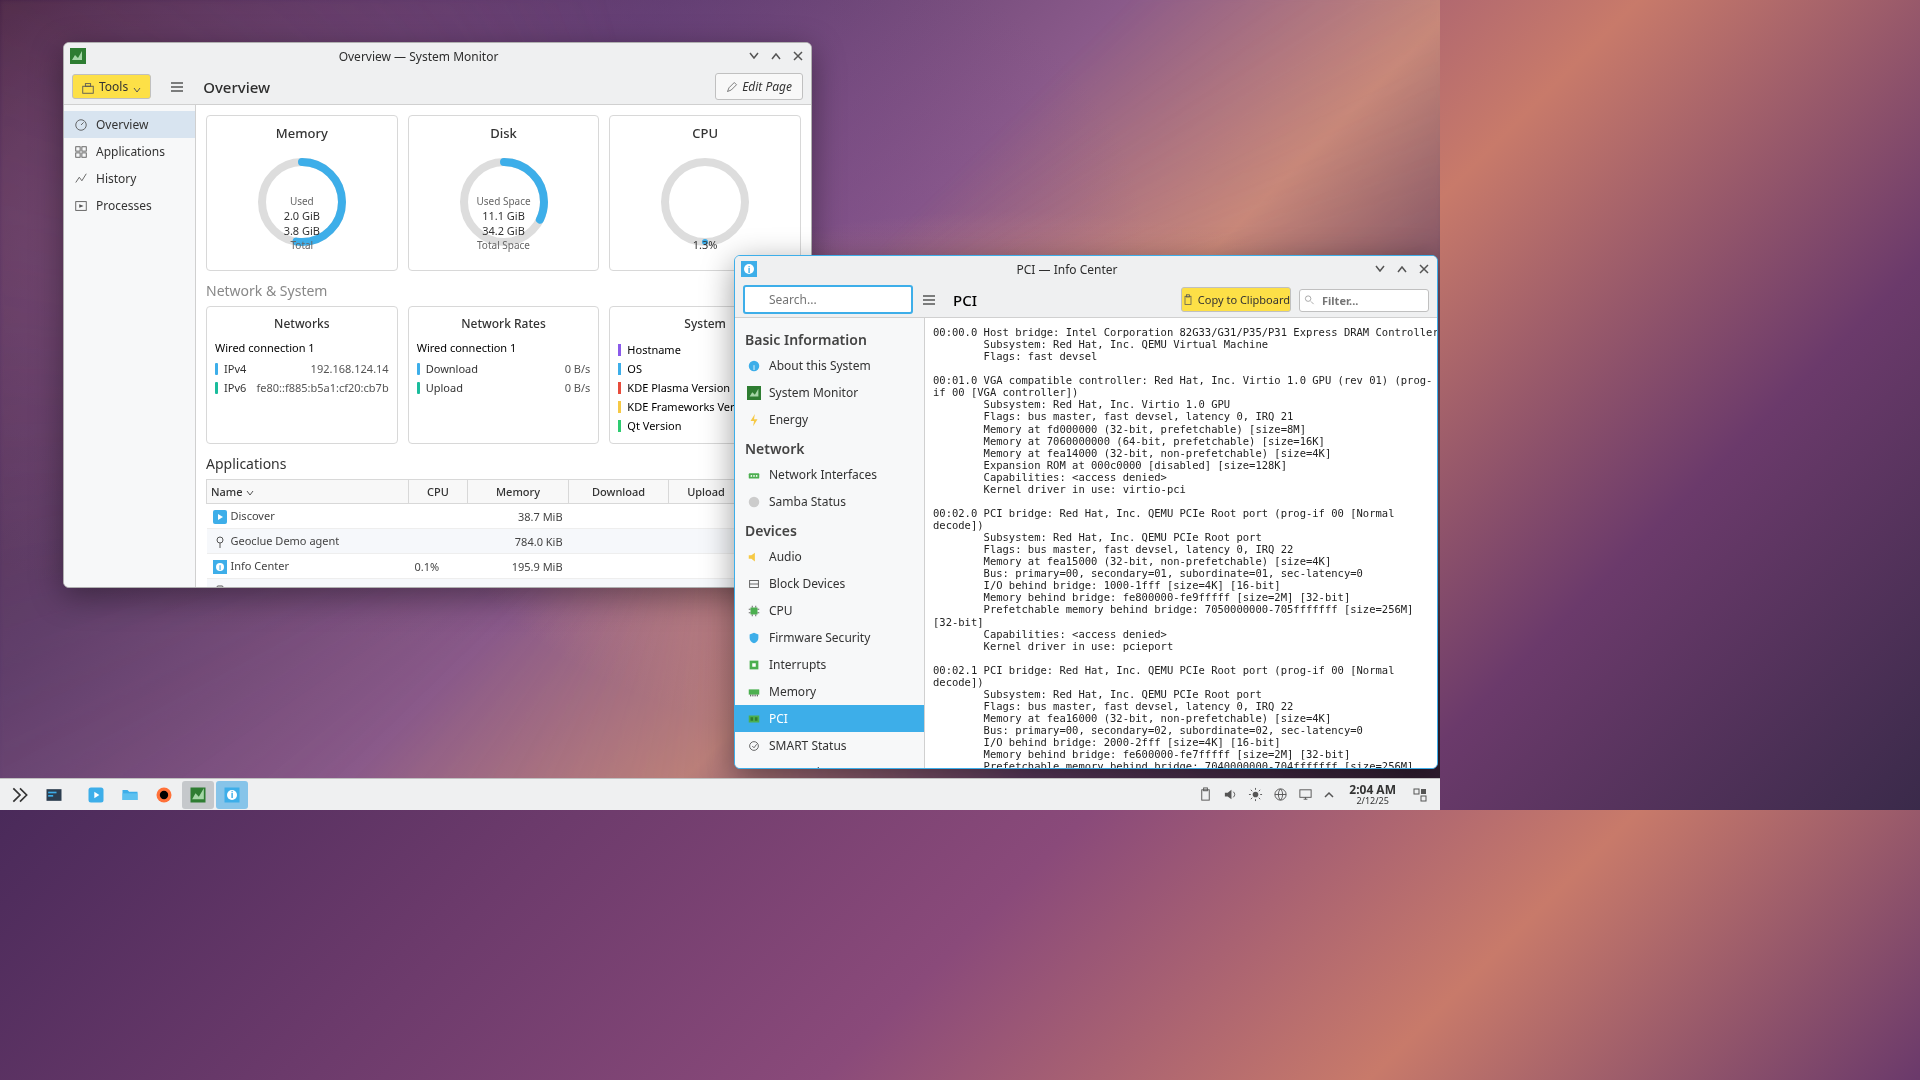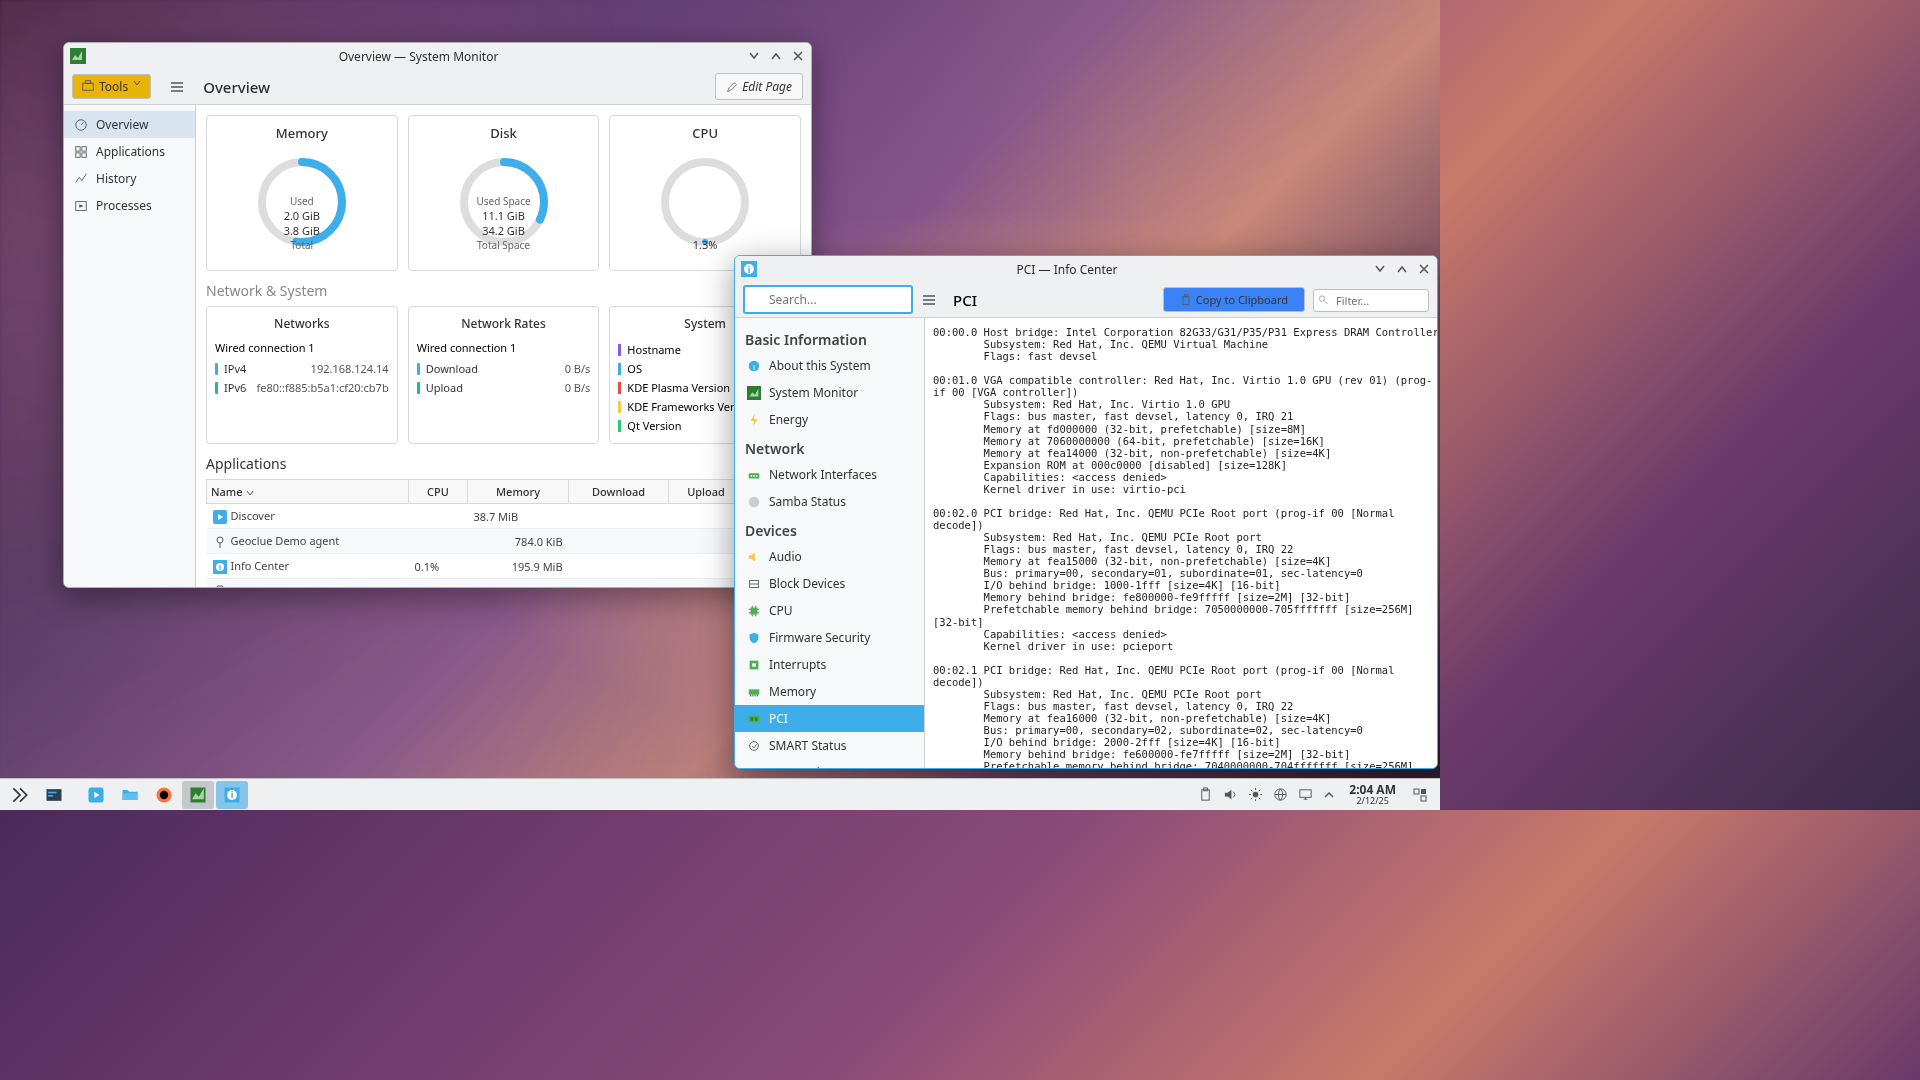--- a/index.html
+++ b/index.html
@@ -16,21 +16,21 @@
 .window { position: absolute; background: #eff0f1; border: 1px solid #b0b0b0; border-radius: 6px; box-shadow: 0 8px 32px rgba(0,0,0,0.4); display: flex; flex-direction: column; overflow: hidden; }
 .titlebar { height: 26px; background: #eff0f1; display: flex; align-items: center; padding: 12px 6px; font-size: 12px; color: #2e2e2e; }
 .titlebar .icon { width: 16px; height: 16px; margin-right: 4px; }
 .titlebar .title { flex: 1; text-align: center; }
 .titlebar .winbtns { display: flex; gap: 8px; }
 .titlebar .winbtn { width: 14px; height: 14px; display: flex; align-items: center; justify-content: center; color: #555; cursor: pointer; }
 
 
 #sysmon { left: 63px; top: 42px; width: 749px; height: 546px; }
 .sm-toolbar { height: 36px; display: flex; align-items: center; padding: 0 8px; border-bottom: 1px solid #d0d0d0; background: #eff0f1; gap: 8px; }
-.sm-toolbar .tools { display: flex; align-items: flex-start; gap: 4px; font-size: 12px; color: #333; cursor: pointer; border: 1px solid #c0c0c0; border-radius: 3px; padding: 3px 8px; background: #eab308; }
+.sm-toolbar .tools { display: flex; align-items: flex-end; gap: 4px; font-size: 12px; color: #333; cursor: pointer; border: 1px solid #c0c0c0; border-radius: 3px; padding: 3px 8px; background: #fde047; }
 .sm-toolbar .hamb { margin-left: 10px; color: #555; cursor: pointer; }
 .sm-toolbar .heading { font-size: 15px; font-weight: 500; color: #2e2e2e; margin-left: 10px; }
 .sm-toolbar .spacer { flex: 1; }
 .sm-toolbar .editbtn { display: flex; align-items: center; gap: 4px; font-size: 12px; color: #333; border: 1px solid #c0c0c0; border-radius: 3px; padding: 4px 10px; background: #f8f8f8; cursor: pointer; font-style: italic; }
 .sm-body { flex: 1; display: flex; overflow: hidden; }
 .sm-sidebar { width: 132px; border-right: 1px solid #d0d0d0; padding: 6px 0; background: #f7f8f9; }
 .sm-sidebar .item { display: flex; align-items: center; gap: 8px; padding: 5px 10px; font-size: 12px; color: #333; cursor: pointer; }
 .sm-sidebar .item.active { background: #d8e4f0; }
 .sm-sidebar .ico { width: 14px; height: 14px; color: #555; }
 .sm-main { flex: 1; background: #fff; overflow-y: auto; padding: 10px; }
@@ -58,22 +58,22 @@
 
 
 #info { left: 734px; top: 255px; width: 704px; height: 514px; border-color: #3daee9; }
 .ic-toolbar { height: 36px; display: flex; align-items: center; padding: 0 8px; gap: 8px; border-bottom: 1px solid #d0d0d0; background: #eff0f1; }
 .ic-search { width: 170px; padding: 4px 8px 4px 24px; border: 2px solid #3daee9; border-radius: 3px; font-size: 12px; background: #fff; position: relative; }
 .ic-search-wrap { position: relative; }
 .ic-search-wrap .sico { position: absolute; left: 6px; top: 50%; transform: translateY(-50%); color: #888; }
 .ic-toolbar .hamb { color: #555; cursor: pointer; }
 .ic-toolbar .heading { font-size: 15px; font-weight: 500; margin-left: 8px; }
 .ic-toolbar .spacer { flex: 1; }
-.ic-toolbar .copybtn { display: flex; align-items: center; gap: 4px; font-size: 11px; color: #333; border: 1px solid #c0c0c0; border-radius: 3px; padding: 4px 16px; background: #3b82f6; cursor: pointer; }
-.ic-filter { padding: 3px 20px 3px 22px; border: 1px solid #c0c0c0; border-radius: 3px; font-size: 11px; width: 116px; background: #fff; }
+.ic-toolbar .copybtn { display: flex; align-items: center; gap: 4px; font-size: 11px; color: #333; border: 1px solid #c0c0c0; border-radius: 3px; padding: 4px 0; background: #fde047; cursor: pointer; }
+.ic-filter { padding: 3px 20px 3px 22px; border: 1px solid #c0c0c0; border-radius: 3px; font-size: 11px; width: 130px; background: #fff; font-weight: bold; }
 .ic-filter-wrap { position: relative; }
 .ic-filter-wrap .sico { position: absolute; left: 5px; top: 50%; transform: translateY(-50%); color: #888; }
 .ic-body { flex: 1; display: flex; overflow: hidden; }
 .ic-sidebar { width: 190px; border-right: 1px solid #d0d0d0; overflow-y: auto; padding: 6px 0; background: #f7f8f9; }
 .ic-sidebar .group { font-size: 14px; font-weight: 600; color: #444; padding: 6px 10px 3px; }
 .ic-sidebar .item { display: flex; align-items: center; gap: 8px; padding: 5px 12px; font-size: 12px; color: #333; cursor: pointer; }
 .ic-sidebar .item.active { background: #3daee9; color: #fff; }
 .ic-sidebar .ico { width: 14px; height: 14px; }
 .ic-content { flex: 1; background: #fff; overflow: auto; padding: 8px; font-family: "Hack", "DejaVu Sans Mono", monospace; font-size: 10.5px; line-height: 1.15; color: #222; white-space: pre; }
 
@@ -298,21 +298,21 @@
               <th style="">Read</th>
             </tr>
           </thead>
         <tbody id="app-body">
             <tr>
               <td><span class="ico"><svg viewBox="0 0 14 14">
                     <rect width="14" height="14" rx="2" fill="#3daee9"></rect>
                     <path d="M5 4v6l5-3z" fill="#fff"></path>
                   </svg></span>Discover</td>
               <td style="text-align:right"></td>
-              <td style="">38.7 MiB</td>
+              <td style="text-align:right">38.7 MiB</td>
               <td></td>
               <td></td>
               <td></td>
             </tr>
             <tr>
               <td><span class="ico"><svg viewBox="0 0 14 14">
                     <circle cx="7" cy="5" r="3" fill="none" stroke="#555"></circle>
                     <path d="M7 8v5" stroke="#555"></path>
                   </svg></span>Geoclue Demo agent</td>
               <td style="text-align:right"></td>

